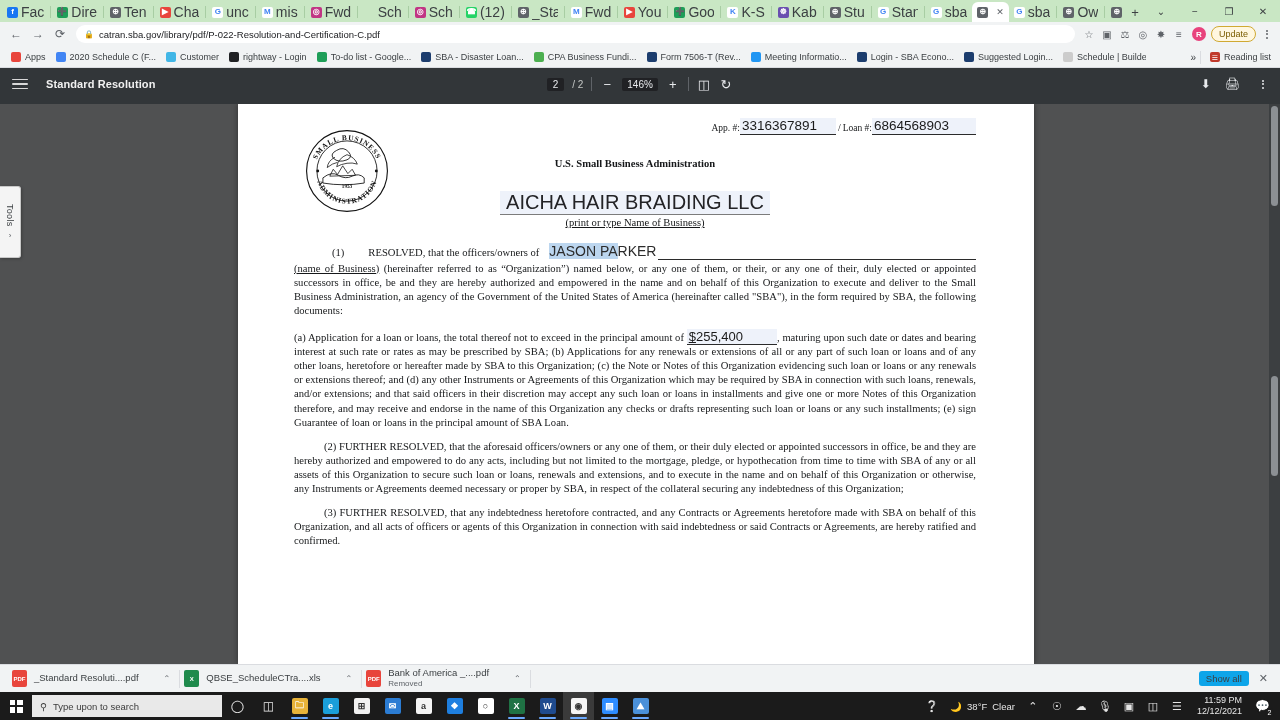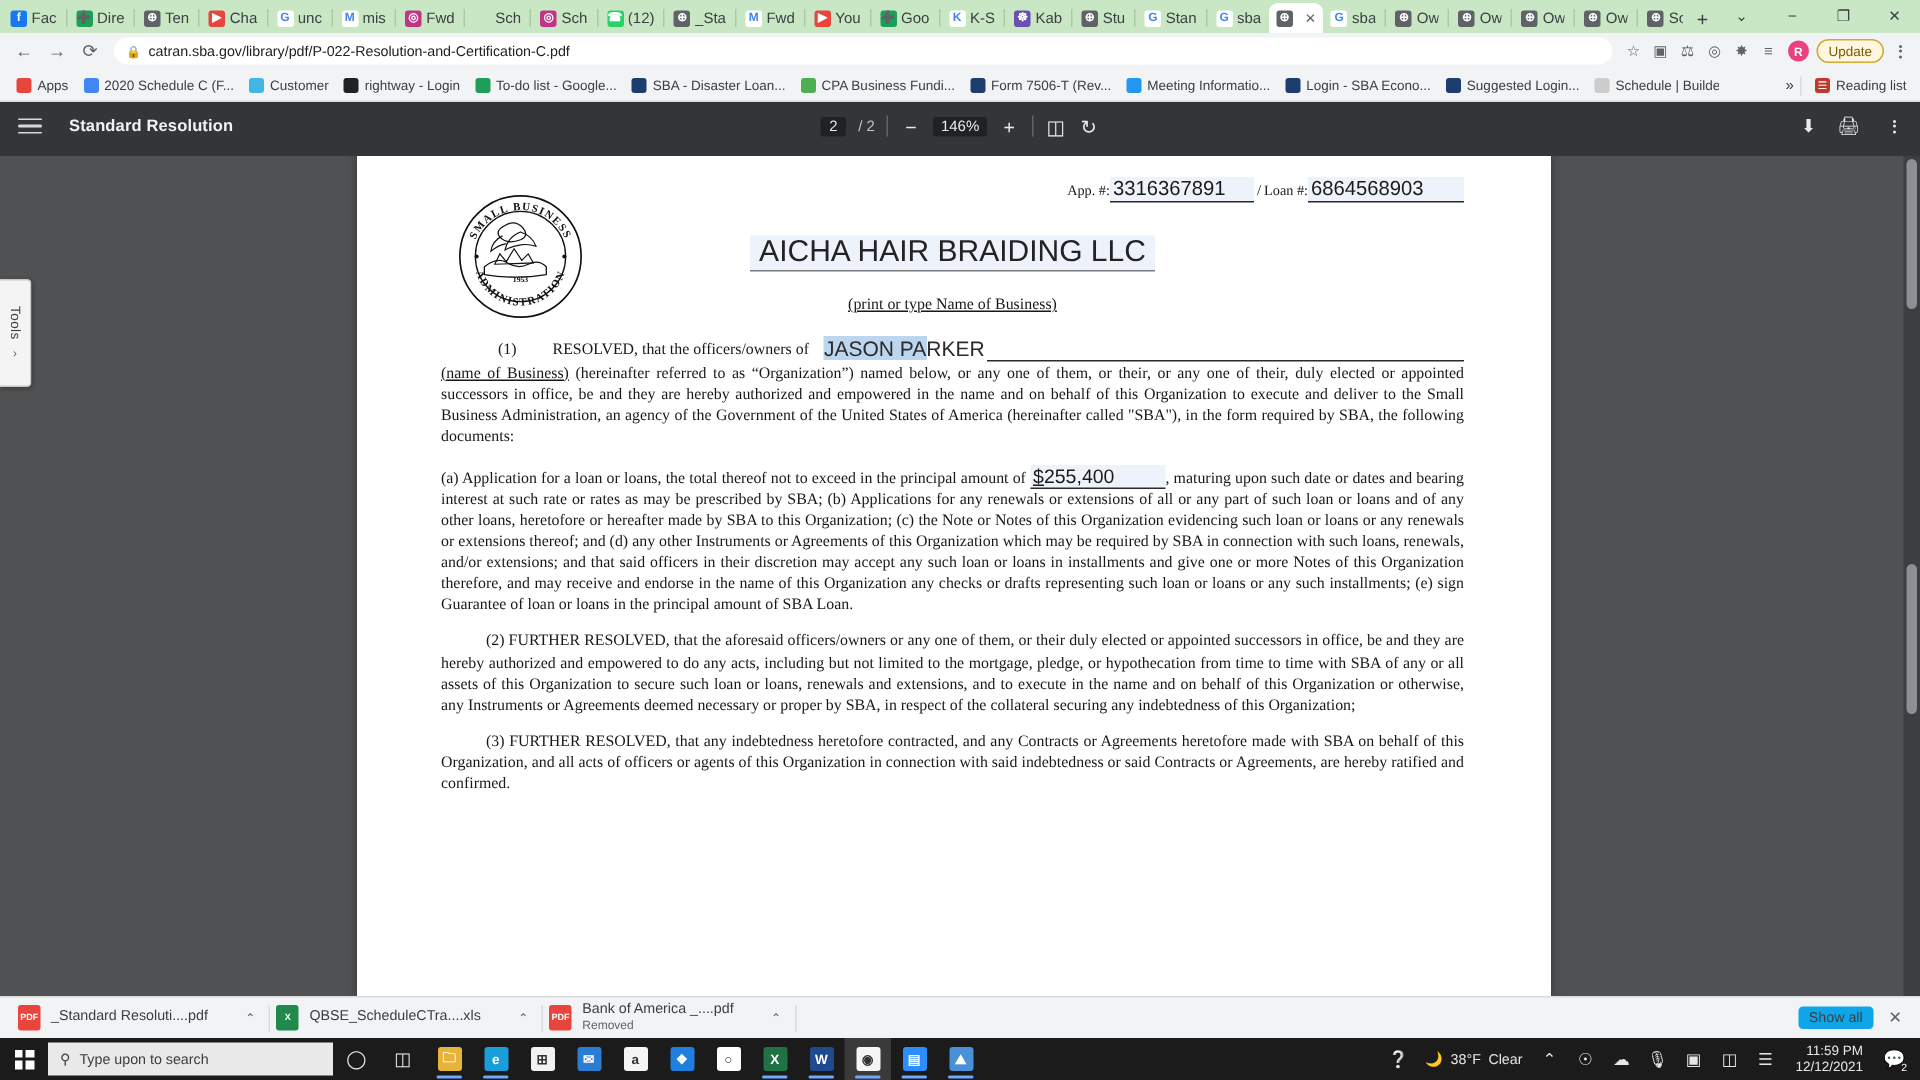--- a/index.html
+++ b/index.html
@@ -25,21 +25,21 @@
     font-size: 9px; color: #3c4043; position: relative;
     overflow: hidden; white-space: nowrap;
   }
   .tab .fav {
     width: 11px; height: 11px; border-radius: 2px; flex: 0 0 auto;
     display: flex; align-items: center; justify-content: center;
     font-size: 8px; color: #fff; font-weight: bold; line-height: 1;
   }
   .tab .tlabel {
     max-width: 26px; overflow: hidden; text-overflow: clip;
-    font-size: 10px; color: #3c4043;
+    font-size: 14px; color: #3c4043;
   }
   .tab.active { background: #fff; }
   .tab.active .tlabel { max-width: 32px; }
   .tab-sep {
     width: 1px; height: 12px; background: #a8cda3;
     flex: 0 0 auto; margin: 0 1px 4px;
   }
   .newtab {
     width: 20px; height: 20px; display: flex; align-items: center;
     justify-content: center; font-size: 13px; color: #3c4043;
@@ -205,21 +205,21 @@
   .restitle {
     text-align: center; font-weight: bold; font-size: 12.4px;
     letter-spacing: .1px; margin-bottom: 3px;
   }
   .bizname {
     text-align: center; font-family: "Liberation Sans", sans-serif;
     font-size: 20px; color: #232326; background: #eef2fa;
     border-bottom: 1px solid #7c7c7c; display: inline-block;
     padding: 0 6px; line-height: 1.18;
   }
-  .bizwrap { text-align: center; margin-bottom: 16px; }
+  .bizwrap { text-align: center; margin-bottom: 1px; }
   .bizsub {
     text-align: center; font-size: 10.6px;
     text-decoration: underline; margin-bottom: 14px;
   }
 
   .p1line1 { display: flex; align-items: flex-end; gap: 0; }
   .p1indent { display: inline-block; width: 38px; }
   .signame {
     font-family: "Liberation Sans", sans-serif; font-size: 14px;
     color: #2b2b2b; line-height: 1.1; padding: 0 2px;
@@ -642,20 +642,21 @@
     <div class="doc">
 
       <div class="approw-wrap" style="display:flex;justify-content:flex-end;align-items:flex-end;margin-bottom:22px;">
         <span class="lbl-small">App. #:</span>
         <span class="fieldline">3316367891</span>
         <span class="slash">/</span>
         <span class="lbl-small">Loan #:</span>
         <span class="fieldline loan">6864568903</span>
       </div>
 
+      <div class="agency">U.S. Small Business Administration</div>
       <div class="bizwrap">
         <span class="bizname">AICHA HAIR BRAIDING LLC</span>
       </div>
       <div class="bizsub">(print or type Name of Business)</div>
 
       <div class="p1line1">
         <span class="p1indent"></span>
         <span>(1)</span>
         <span style="display:inline-block;width:24px;"></span>
         <span>RESOLVED, that the officers/owners of</span>

